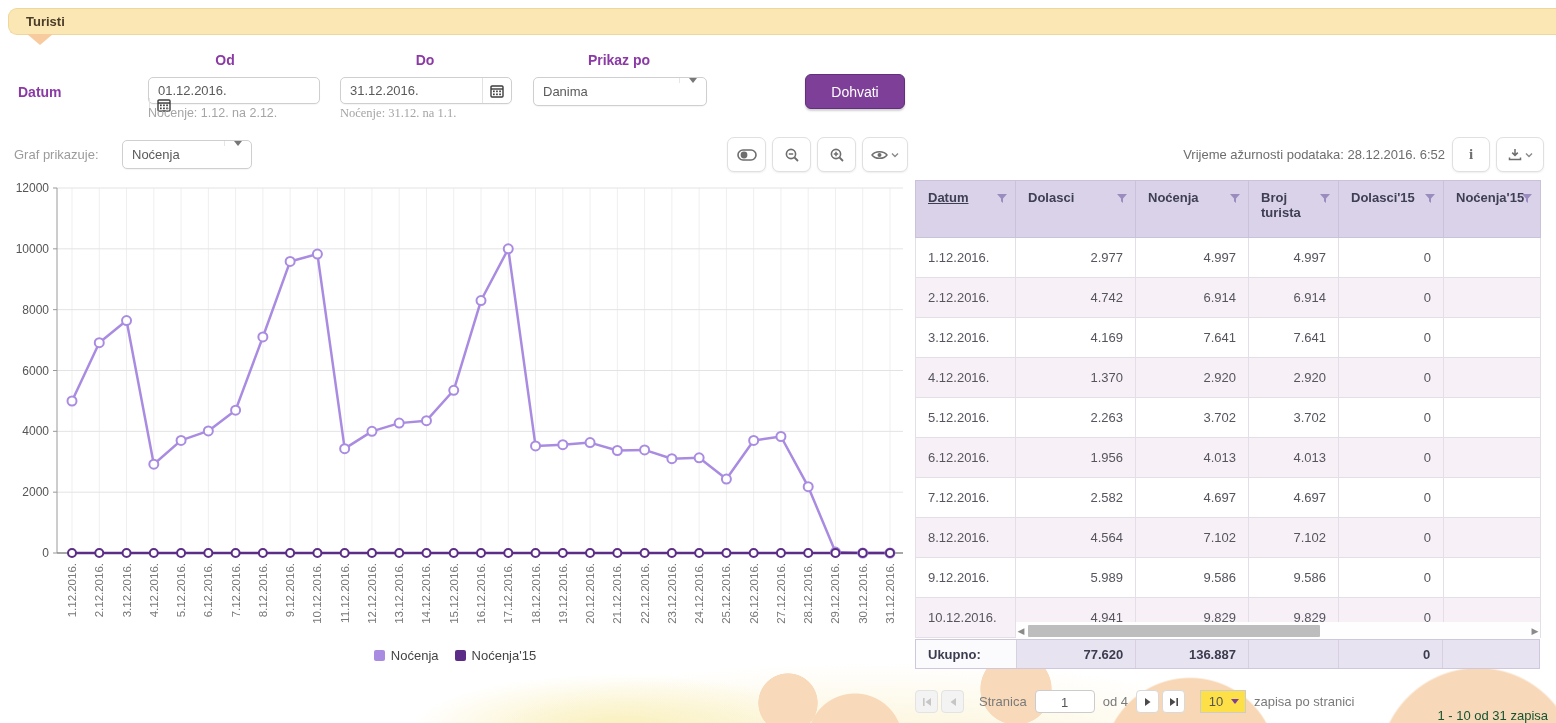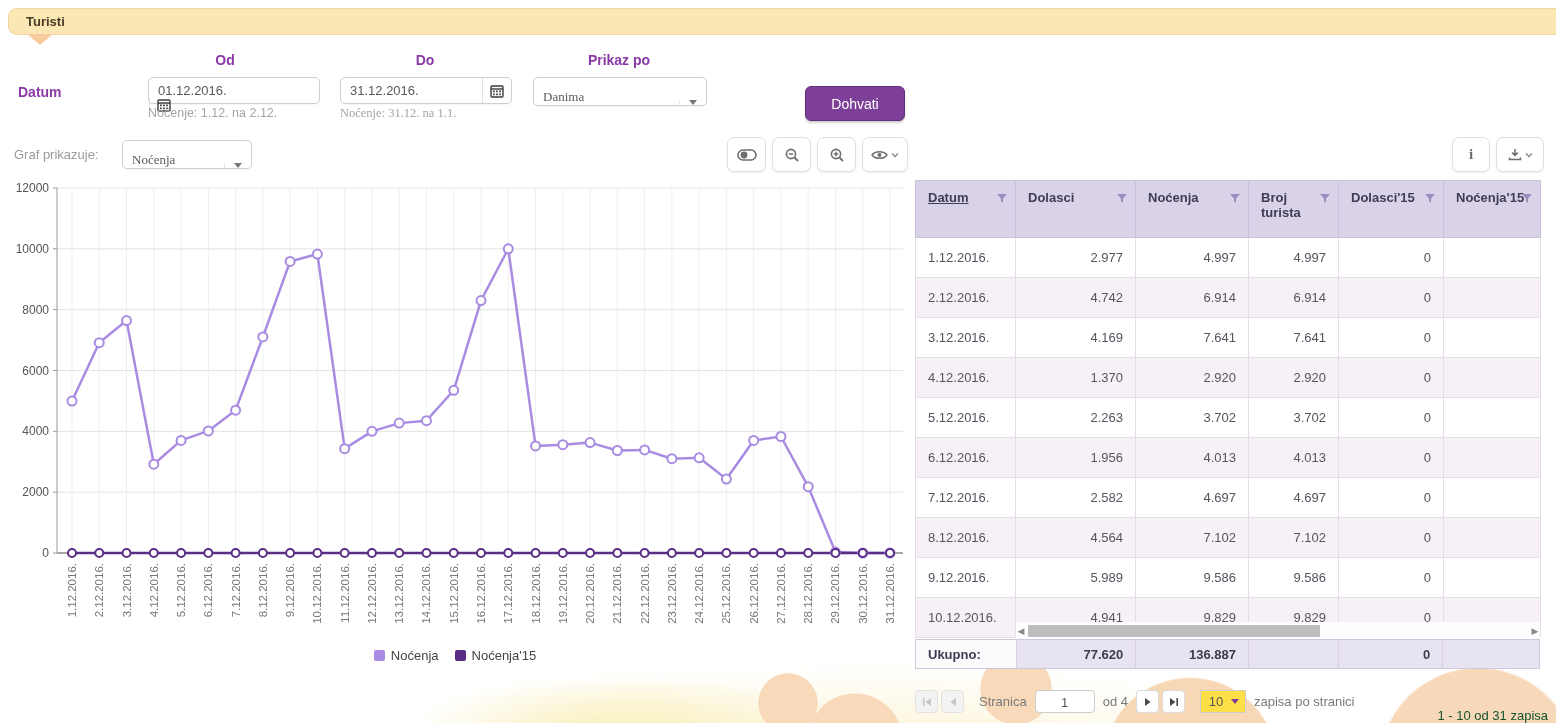--- a/index.html
+++ b/index.html
@@ -22,21 +22,21 @@
   .topbar{position:absolute;left:8px;top:8px;right:0;height:25px;background:#fbe7b4;border:1px solid #f1d69b;border-right:none;border-radius:9px 0 0 9px;display:flex;align-items:center;padding-left:17px;font-weight:bold;font-size:13px;color:#4a3c28;}
   .tab-pointer{position:absolute;left:27px;top:34px;width:0;height:0;border-left:13px solid transparent;border-right:13px solid transparent;border-top:11px solid #f7cb9e;}
 
   
   .flabel{position:absolute;color:#8b3aa5;font-weight:bold;font-size:14px;}
   .fhead{position:absolute;text-align:center;color:#8b3aa5;font-weight:bold;font-size:14px;}
   .dinput{position:absolute;height:25px;border:1px solid #cfcfcf;border-radius:5px;background:#fff;display:flex;align-items:stretch;box-shadow:0 1px 1px rgba(0,0,0,.04);}
   .dinput .val{flex:1;font-size:13px;color:#5a5a5a;padding:5px 0 0 9px;}
   .dinput .seg{width:28px;border-left:1px solid #e2e2e2;display:flex;align-items:center;justify-content:center;}
   .note{position:absolute;color:#a5a5a5;font-size:12.5px;}
-  .sel{position:absolute;height:27px;border:1px solid #cfcfcf;border-radius:5px;background:#fff;display:flex;align-items:flex-end;box-shadow:0 1px 1px rgba(0,0,0,.04);font-family:Liberation Serif, serif;}
+  .sel{position:absolute;height:27px;border:1px solid #cfcfcf;border-radius:5px;background:#fff;display:flex;align-items:flex-start;box-shadow:0 1px 1px rgba(0,0,0,.04);}
   .sel .val{flex:1;font-size:13px;color:#5a5a5a;padding:6px 0 0 9px;white-space:nowrap;overflow:hidden;}
   .sel .seg{width:26px;border-left:1px solid #e6e6e6;display:flex;align-items:center;justify-content:center;}
   .caret{width:0;height:0;border-left:4px solid transparent;border-right:4px solid transparent;border-top:5px solid #777;}
   .caret.purple{border-top-color:#7d3f98;}
   .btn-primary{position:absolute;background:#7d3f98;color:#fff;border:1px solid #61307c;border-radius:6px;font-size:14px;display:flex;align-items:center;justify-content:center;box-shadow:0 2px 2px rgba(0,0,0,.18);cursor:pointer;}
 
   
   .graf-label{position:absolute;left:14px;top:147px;font-size:13px;color:#9b9b9b;}
   .toolbtn{position:absolute;height:33px;background:#fff;border:1px solid #e0e0e0;border-radius:7px;box-shadow:0 1px 2px rgba(0,0,0,.07);display:flex;align-items:center;justify-content:center;color:#666;gap:3px;}
   .updated{position:absolute;left:1100px;top:147px;width:345px;text-align:right;font-size:13px;color:#6d6d6d;}
@@ -129,21 +129,21 @@
   </div>
   <div class="note" style="left:340px;top:106px;font-family:Liberation Serif, serif;">Noćenje: 31.12. na 1.1.</div>
 
   <div class="sel" style="left:533px;top:77px;width:172px;">
     <span class="val">Danima</span>
     <span class="seg">
         <span class="caret"></span>
       </span>
   </div>
 
-  <div class="btn-primary" style="left:805px;top:74px;width:98px;height:33px;margin-top:12px;">
+  <div class="btn-primary" style="left:805px;top:74px;width:98px;height:33px;">
     <span>Dohvati</span>
   </div>
 
   <div class="graf-label">Graf prikazuje:</div>
   <div class="sel" style="left:122px;top:140px;width:128px;height:27px;">
     <span class="val">Noćenja</span>
     <span class="seg">
         <span class="caret"></span>
       </span>
   </div>
@@ -172,20 +172,21 @@
   <div class="toolbtn" style="left:862px;top:137px;width:44px;">
     <svg width="17" height="12" viewBox="0 0 17 12">
         <path d="M1 6 C4 1.6 13 1.6 16 6 C13 10.4 4 10.4 1 6 Z" fill="none" stroke="#6e6e6e" stroke-width="1.4"></path>
         <circle cx="8.5" cy="6" r="2" fill="#6e6e6e"></circle>
       </svg>
     <svg width="8" height="6" viewBox="0 0 8 6">
         <path d="M1 1.5 L4 4.5 L7 1.5" fill="none" stroke="#8a8a8a" stroke-width="1.4"></path>
       </svg>
   </div>
 
+  <div class="updated">Vrijeme ažurnosti podataka: 28.12.2016. 6:52</div>
   <div class="toolbtn" style="left:1452px;top:137px;width:36px;">
     <span class="ibtn-glyph">i</span>
   </div>
   <div class="toolbtn" style="left:1496px;top:137px;width:46px;">
     <svg width="14" height="13" viewBox="0 0 14 13">
         <path d="M7 1 V7 M4.2 4.6 L7 7.4 L9.8 4.6" fill="none" stroke="#6e6e6e" stroke-width="1.5"></path>
         <path d="M1.5 9.5 V11.5 H12.5 V9.5" fill="none" stroke="#6e6e6e" stroke-width="1.5"></path>
       </svg>
     <svg width="8" height="6" viewBox="0 0 8 6">
         <path d="M1 1.5 L4 4.5 L7 1.5" fill="none" stroke="#8a8a8a" stroke-width="1.4"></path>

